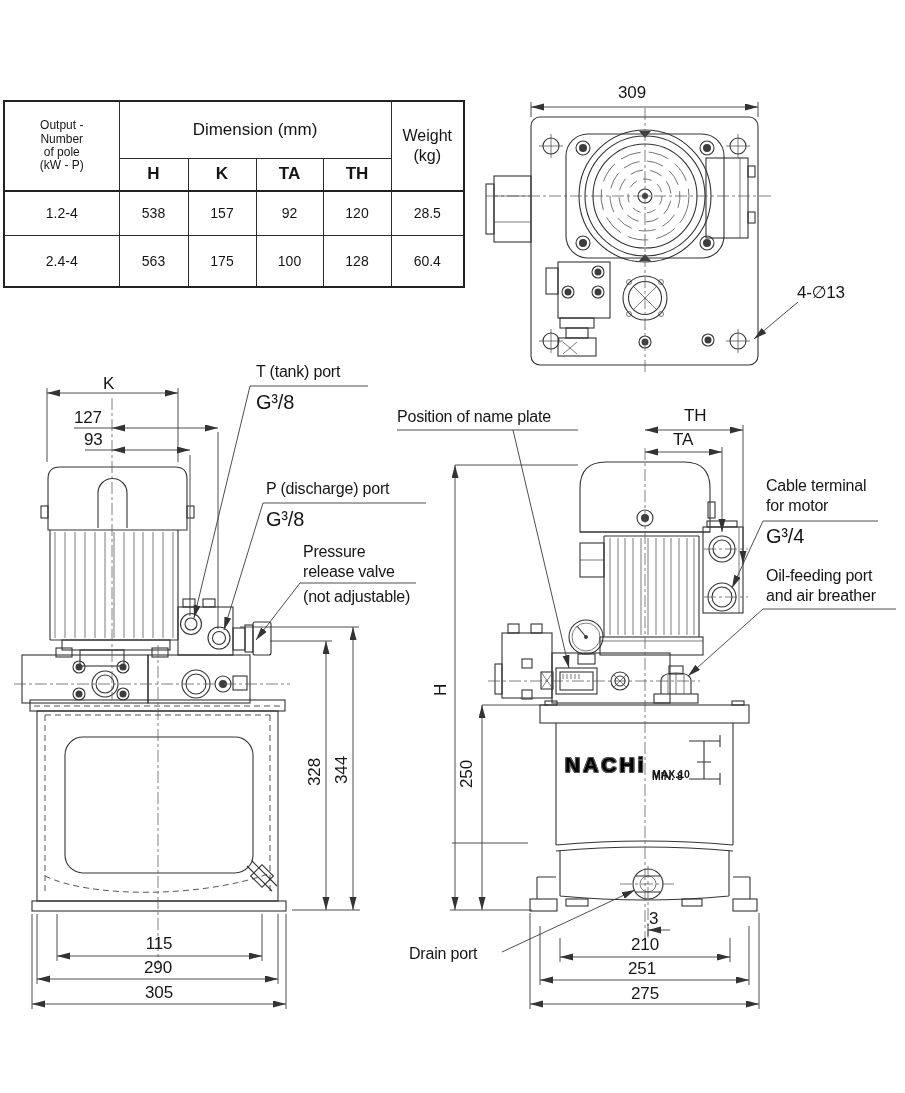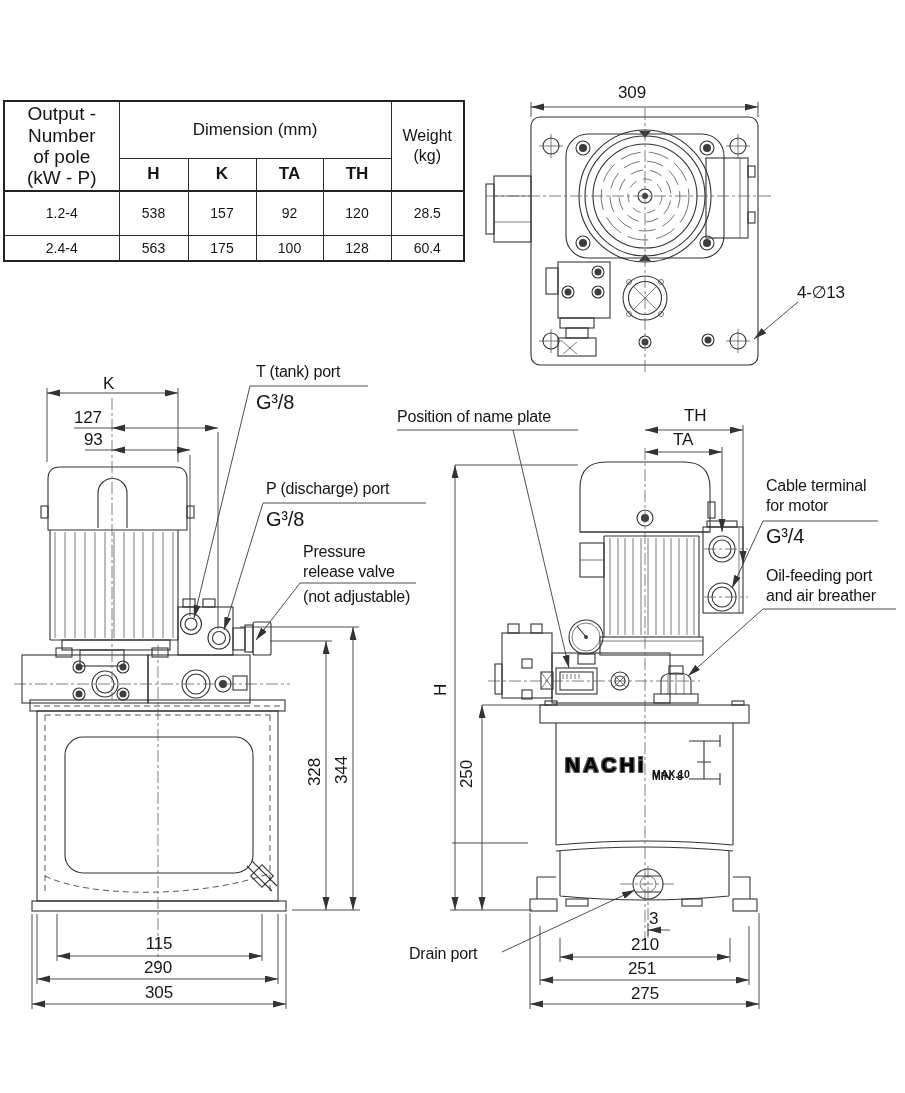--- a/index.html
+++ b/index.html
@@ -18,21 +18,21 @@
   .clbl{transform:translateX(-50%);}
   .vlbl{transform:translate(-50%,-50%) rotate(-90deg);font-size:17px;}
   .tiny{font-size:10.5px;font-weight:bold;letter-spacing:0;}
   .brand{font-size:21px;font-weight:bold;letter-spacing:3px;color:#000000;
          text-shadow:-1.2px 0 #555,1.2px 0 #555,0 -1.2px #555,0 1.2px #555,-1px -1px #555,1px 1px #555,-1px 1px #555,1px -1px #555;}
   
   #spec{position:absolute;left:3px;top:100px;width:460px;border-collapse:collapse;table-layout:fixed;}
   #spec td{border:1px solid #2c2c2c;text-align:center;vertical-align:middle;padding:0;color:#151515;}
   #spec{border:2px solid #222;}
   #spec td.hline{border-bottom:2px solid #222;}
-  .c1h{font-size:19px;line-height:1.12;}
+  .c1h{font-size:12px;line-height:1.12;}
   .dimh{font-size:17px;}
   .wth{font-size:16px;line-height:1.25;margin-left:20px;}
   .subh{font-size:17px;font-weight:bold;}
   .cell{font-size:14px;}
 </style>
 </head>
 <body>
 
 <div id="canvas">
 
@@ -66,21 +66,21 @@
       <td class="subh hline">TH</td>
     </tr>
     <tr style="height:44px">
       <td class="cell">1.2-4</td>
       <td class="cell">538</td>
       <td class="cell">157</td>
       <td class="cell">92</td>
       <td class="cell">120</td>
       <td class="cell">28.5</td>
     </tr>
-    <tr style="height:26px">
+    <tr style="height:52px">
       <td class="cell">2.4-4</td>
       <td class="cell">563</td>
       <td class="cell">175</td>
       <td class="cell">100</td>
       <td class="cell">128</td>
       <td class="cell">60.4</td>
     </tr>
   </tbody>
     </table>
 

